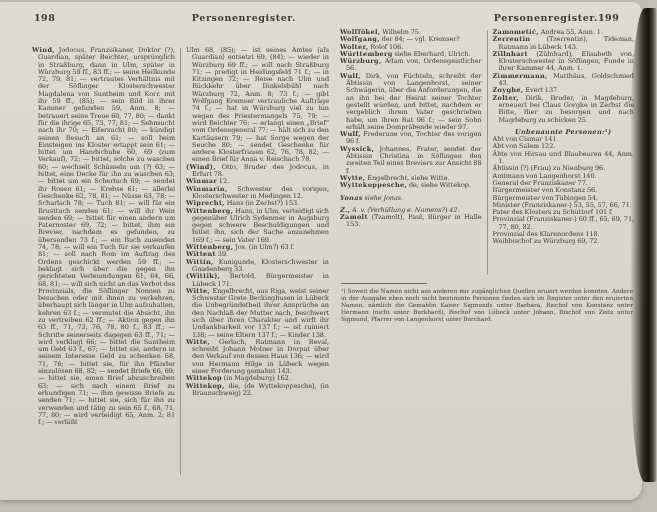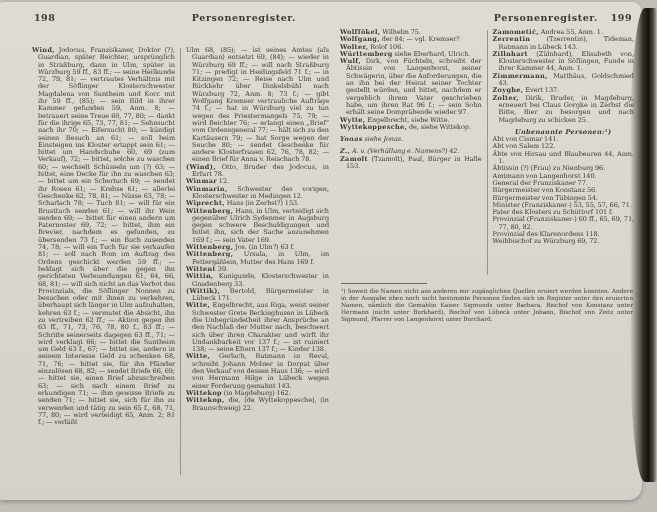--- a/index.html
+++ b/index.html
@@ -24,21 +24,21 @@
     border-radius:55% 3px 3px 55% / 30% 3px 3px 30%;
   }
   .page{position:absolute;top:10px;}
   .page-left{left:32px;width:300px;height:482px;}
   .page-right{left:340px;width:294px;height:482px;}
   .page-head{
     display:flex;align-items:baseline;
     font-size:9.5px;color:#3e3831;padding:0 2px;
   }
   .page-head .num{width:34px;font-weight:bold;letter-spacing:0.5px;}
-  .page-head .num.right{text-align:right;}
+  .page-head .num.right{}
   .page-head .title{
     flex:1;text-align:right;font-weight:bold;letter-spacing:0.6px;
   }
   .cols{display:flex;margin-top:24px;overflow:hidden;}
   .page-right .cols{margin-top:6px;height:246px;}
   .page-left .cols{height:428px;}
   .col{width:143px;overflow:hidden;}
   .colrule{width:1px;background:#97928a;margin:1px 5px 0 5px;}
   .entry{
     margin:0;font-size:6.5px;line-height:7.3px;color:#3e3831;
@@ -74,21 +74,20 @@
           </div>
         <div class="colrule"></div>
         <div class="col">
             <p class="entry">Ulm 68, (85); — ist seines Amtes (als Guardian) entsetzt 69, (84); — wieder in Würzburg 69 ff.; — will nach Straßburg 71; — predigt in Heidingsfeld 71 f.; — in Kitzingen 72; — Reise nach Ulm und Rückkehr über Dinkelsbühl nach Würzburg 72, Anm. 8; 73 f.; — gibt Wolfgang Kremser vertrauliche Aufträge 74 f.; — hat in Würzburg viel zu tun wegen des Priestermangels 75, 79; — wird Beichter 76; — erlangt einen „Brief“ vom Ordensgeneral 77; — hält sich zu den Kartäusern 79; — hat Sorge wegen der Seuche 80; — sendet Geschenke für andere Klosterfrauen 62, 76, 78, 82; — einen Brief für Anna v. Reischach 78.</p>
             <p class="entry"><b>(Wind),</b> Otto, Bruder des Jodocus, in Erfurt 78.</p>
             <p class="entry"><b>Winmar</b> 12.</p>
             <p class="entry"><b>Winmarin,</b> Schwester des vorigen, Klosterschwester in Medingen 12.</p>
             <p class="entry"><b>Wiprecht,</b> Hans (in Zerbst?) 153.</p>
             <p class="entry"><b>Wittenberg,</b> Hans, in Ulm, verteidigt sich gegenüber Ulrich Sydenmer in Augsburg gegen schwere Beschuldigungen und bittet ihn, sich der Sache anzunehmen 169 f.; — sein Vater 169.</p>
             <p class="entry"><b>Wittenberg,</b> Jos. (in Ulm?) 63 f.</p>
-            <p class="entry"><b>Wittenberg,</b> Ursula, in Ulm, im Fettergäßlein, Mutter des Hans 169 f.</p>
             <p class="entry"><b>Wittent</b> 39.</p>
             <p class="entry"><b>Wittin,</b> Kunigunde, Klosterschwester in Gnadenberg 33.</p>
             <p class="entry"><b>(Wittik),</b> Bertold, Bürgermeister in Lübeck 171.</p>
             <p class="entry"><b>Witte,</b> Engelbrecht, aus Riga, weist seiner Schwester Grete Beckinghusen in Lübeck die Unbegründetheit ihrer Ansprüche an den Nachlaß der Mutter nach, beschwert sich über ihren Charakter und wirft ihr Undankbarkeit vor 137 f.; — ist ruiniert 138; — seine Eltern 137 f.; — Kinder 138.</p>
             <p class="entry"><b>Witte,</b> Gerlach, Ratmann in Reval, schreibt Johann Molner in Dorpat über den Verkauf von dessen Haus 136; — wird von Hermann Hilge in Lübeck wegen einer Forderung gemahnt 143.</p>
             <p class="entry"><b>Wittekop</b> (in Magdeburg) 162.</p>
             <p class="entry"><b>Wittekop,</b> die, (de Wyttekoppesche), (in Braunschweig) 22.</p>
           </div>
       </div>
     </div>
@@ -98,21 +97,24 @@
         <span class="num"></span>
         <span class="title">Personenregister.</span>
         <span class="num right">199</span>
       </div>
       <div class="cols">
         <div class="col">
             <p class="entry"><b>Wolffökel,</b> Wilhelm 75.</p>
             <p class="entry"><b>Wolfgang,</b> der 84; — vgl. Kremser?</p>
             <p class="entry"><b>Wolter,</b> Rolof 106.</p>
             <p class="entry"><b>Württemberg</b> siehe Eberhard, Ulrich.</p>
+            <p class="entry"><b>Würzburg,</b> Adam von, Ordensgeistlicher 56.</p>
             <p class="entry"><b>Wulf,</b> Dirk, von Füchteln, schreibt der Äbtissin von Langenhorst, seiner Schwägerin, über die Anforderungen, die an ihn bei der Heirat seiner Tochter gestellt würden, und bittet, nachdem er vergeblich ihrem Vater geschrieben habe, um ihren Rat 96 f.; — sein Sohn erhält seine Dompräbende wieder 97.</p>
+            <p class="entry"><b>Wulf,</b> Frederune von, Tochter des vorigen 96 f.</p>
+            <p class="entry"><b>Wyssick,</b> Johannes, Frater, sendet der Äbtissin Christina in Söflingen den zweiten Teil eines Breviers zur Ansicht 88 f.</p>
             <p class="entry"><b>Wytte,</b> Engelbrecht, siehe Witte.</p>
             <p class="entry"><b>Wyttekoppesche,</b> de, siehe Wittekop.</p>
             <p class="entry gap"><b>Yonas</b> siehe Jonas.</p>
             <p class="entry gap"><b>Z.,</b> A. v. (Verhüllung e. Namens?) 42.</p>
             <p class="entry"><b>Zamolt</b> (Tzamolt), Paul, Bürger in Halle 153.</p>
           </div>
         <div class="colrule"></div>
         <div class="col">
             <p class="entry"><b>Zamometić,</b> Andrea 55, Anm. 1.</p>
             <p class="entry"><b>Zerrentin</b> (Tzerrentin), Tideman, Ratmann in Lübeck 143.</p>

